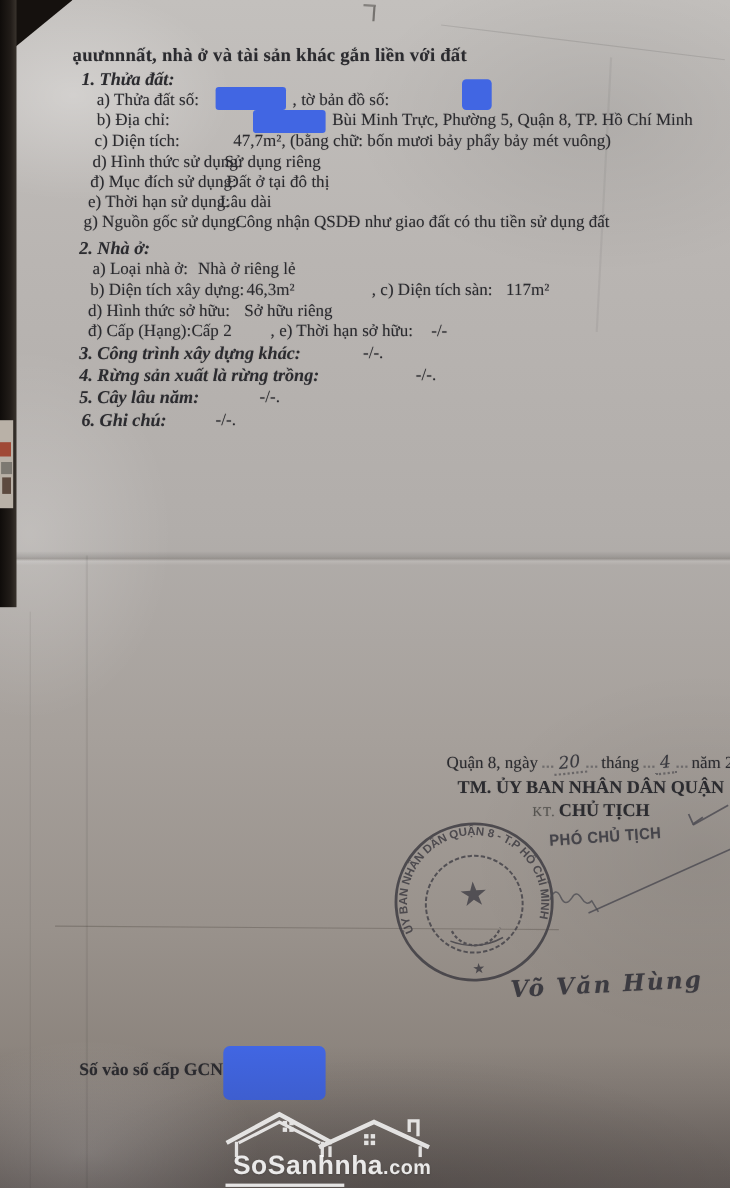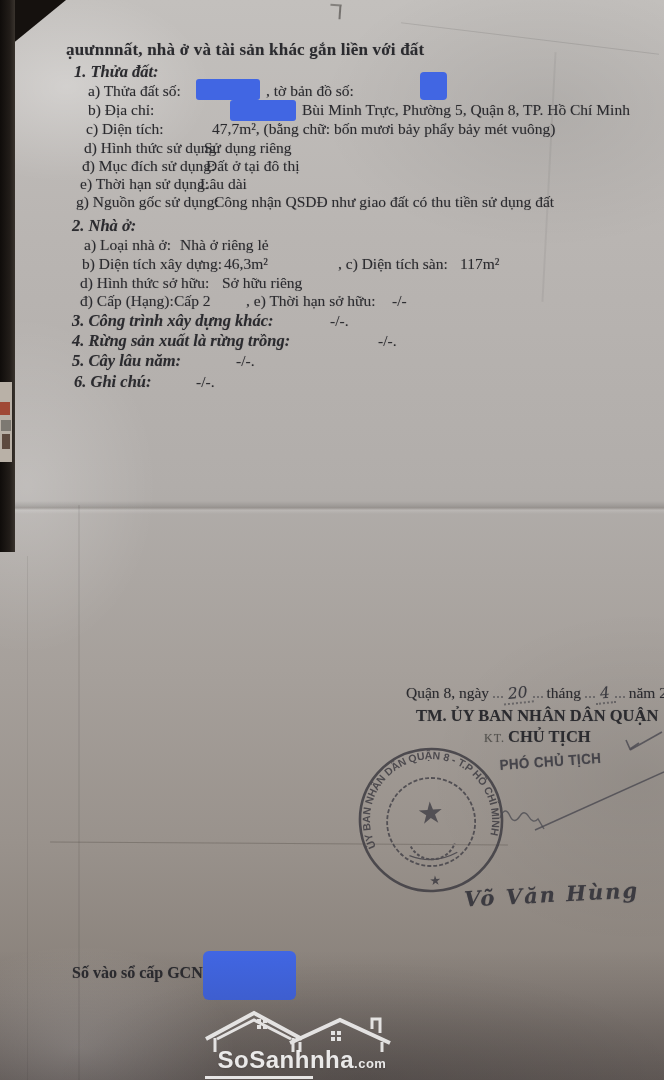--- a/index.html
+++ b/index.html
@@ -52,21 +52,21 @@
   .vignette{position:absolute;inset:0;pointer-events:none;
     background:linear-gradient(180deg,rgba(0,0,0,0) 0%,rgba(0,0,0,0) 88%,rgba(35,30,40,.28) 100%);}
   
   .stamp{position:absolute;left:355px;top:744px;width:152px;height:152px;transform:rotate(-4deg);opacity:.85;}
   .pen{position:absolute;left:430px;top:700px;width:234px;height:200px;}
   
   .wm-houses{position:absolute;left:200px;top:1008px;width:204px;height:44px;opacity:.82;}
   .wm-text{position:absolute;left:197px;top:1046px;width:210px;text-align:center;
     color:rgba(255,255,255,.88);font-family:"Liberation Sans","DejaVu Sans",sans-serif;
     font-weight:bold;font-size:24px;letter-spacing:.5px;text-shadow:0 1px 2px rgba(0,0,0,.15);}
-  .wm-tld{font-size:13px;font-weight:bold;text-align:right;}
+  .wm-tld{font-size:18px;font-weight:bold;text-align:right;}
   .wm-line{position:absolute;left:205px;top:1076px;width:108px;height:3px;background:rgba(255,255,255,.85);}
 </style>
 </head>
 <body>
 
 <div class="photo">
   <div class="paper"></div>
 
   <div class="crease fold-h"></div>
   <div class="crease fold-v1"></div>

